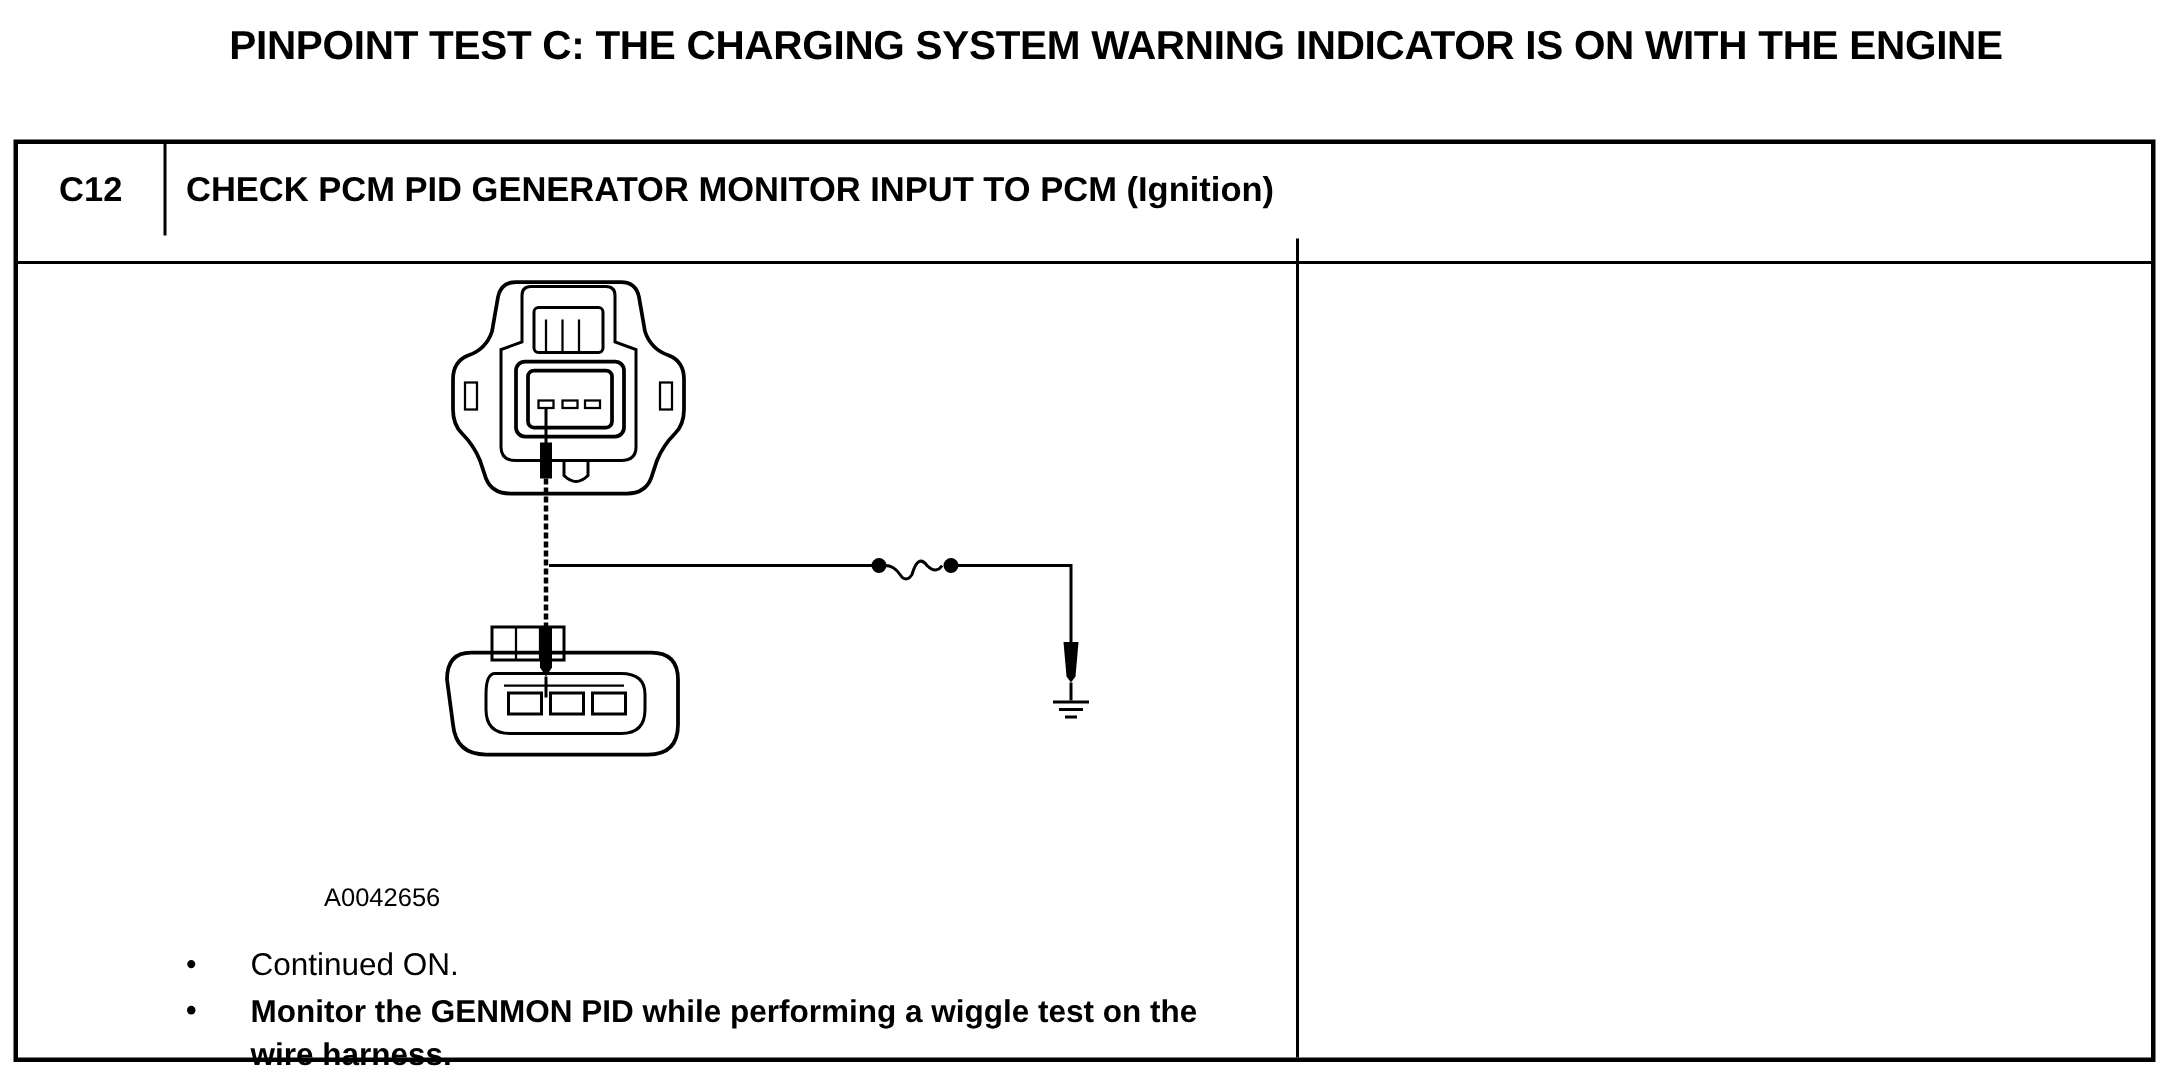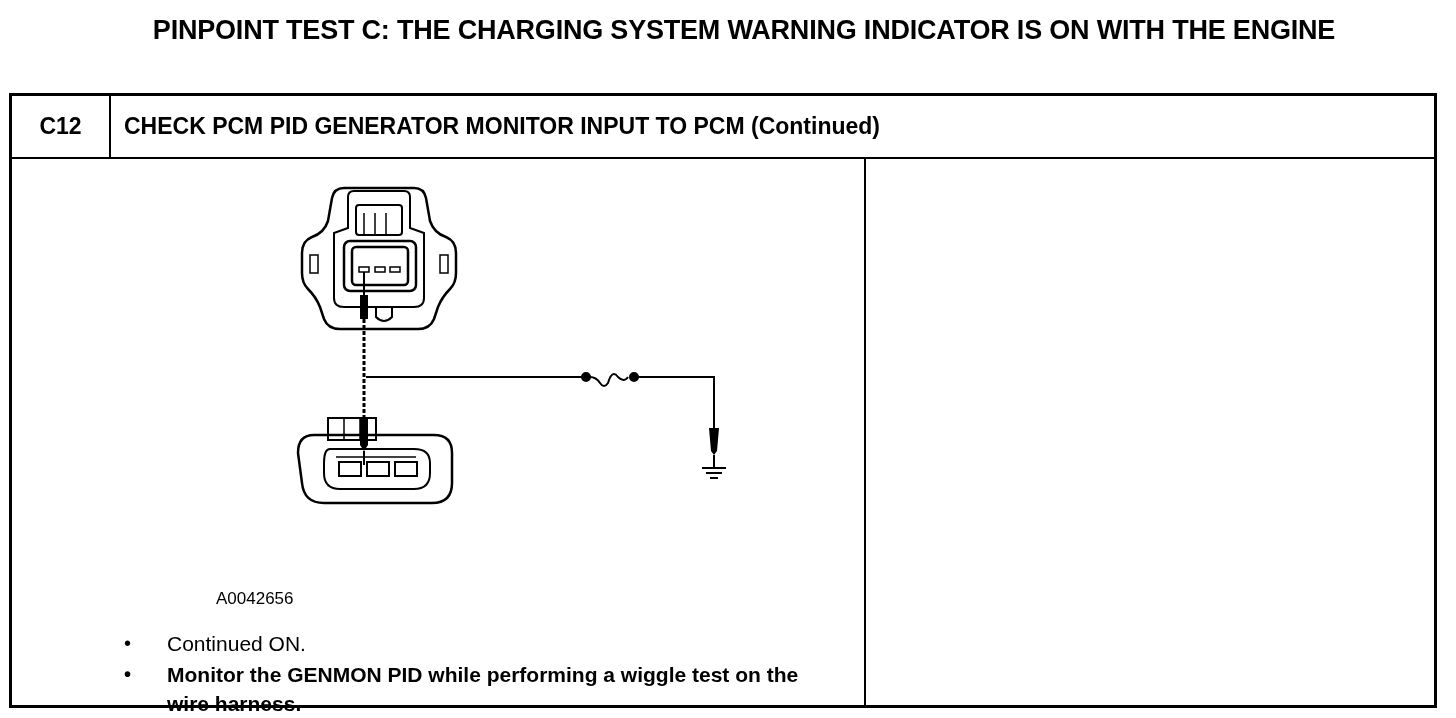--- a/index.html
+++ b/index.html
@@ -2,21 +2,21 @@
 <html><head>
 <meta charset="utf-8">
 <style>
   html, body { margin: 0; padding: 0; background: #ffffff; }
   body { width: 1456px; height: 718px; position: relative; overflow: hidden;
          font-family: "Liberation Sans", sans-serif; color: #000; }
   .title { position: absolute; left: 16px; top: 12px; width: 1456px; text-align: center;
            font-weight: bold; font-size: 27px; line-height: 37px; letter-spacing: -0.2px; }
   .table { position: absolute; left: 9px; top: 93px; width: 1428px; height: 615px;
            border: 3px solid #000; box-sizing: border-box; }
-  .head-row { position: absolute; left: 0; top: 0; width: 100%; height: 63px;
+  .head-row { position: absolute; left: 0; top: 0; width: 100%; height: 80px;
               border-bottom: 2px solid #000; box-sizing: border-box; }
   .step-id { position: absolute; left: 0; top: 0; width: 99px; height: 61px;
              border-right: 2px solid #000; box-sizing: border-box;
              font-weight: bold; font-size: 23px; display: flex; align-items: center; justify-content: center; }
   .step-title { position: absolute; left: 112px; top: 0; height: 61px;
                 font-weight: bold; font-size: 23px; display: flex; align-items: center; }
   .left-cell { position: absolute; left: 0; top: 63px; width: 854px; height: 546px;
                border-right: 2px solid #000; box-sizing: border-box; padding-left: 24px; }
   .right-cell { position: absolute; left: 854px; top: 63px; width: 568px; height: 546px; }
   .figure { position: absolute; left: 272px; top: 24px; width: 470px; height: 330px; }
@@ -29,21 +29,21 @@
 </head>
 <body>
 
 <div class="title">
   <div>PINPOINT TEST C: THE CHARGING SYSTEM WARNING INDICATOR IS ON WITH THE ENGINE</div>
 </div>
 
 <div class="table">
   <div class="head-row">
     <div class="step-id">C12</div>
-    <div class="step-title">CHECK PCM PID GENERATOR MONITOR INPUT TO PCM (Continued)</div>
+    <div class="step-title">CHECK PCM PID GENERATOR MONITOR INPUT TO PCM (Ignition)</div>
   </div>
 
   <div class="left-cell">
     <svg class="figure" viewBox="0 0 470 330" xmlns="http://www.w3.org/2000/svg">
       <g fill="none" stroke="#000" stroke-width="2.5">
 
         <path d="M60 -5 L130 -5 Q140 -5 142 5 L146 28 Q150 40 162 44 Q172 48 172 60 L172 80 Q172 90 166 96 Q158 104 154 114 L150 126 Q146 136 134 136 L56 136 Q44 136 40 126 L36 114 Q32 104 24 96 Q18 90 18 80 L18 60 Q18 48 28 44 Q40 40 44 28 L48 5 Q50 -5 60 -5 Z" transform="translate(0,10)"></path>
         <path d="M70 8 L120 8 Q126 8 126 14 L126 45 L140 50 L140 115 Q140 124 130 124 L60 124 Q50 124 50 115 L50 50 L64 45 L64 14 Q64 8 70 8 Z" stroke-width="2"></path>
         <rect x="72" y="22" width="46" height="30" rx="3" stroke-width="2"></rect>
         <line x1="80" y1="30" x2="80" y2="52" stroke-width="1.5"></line>

